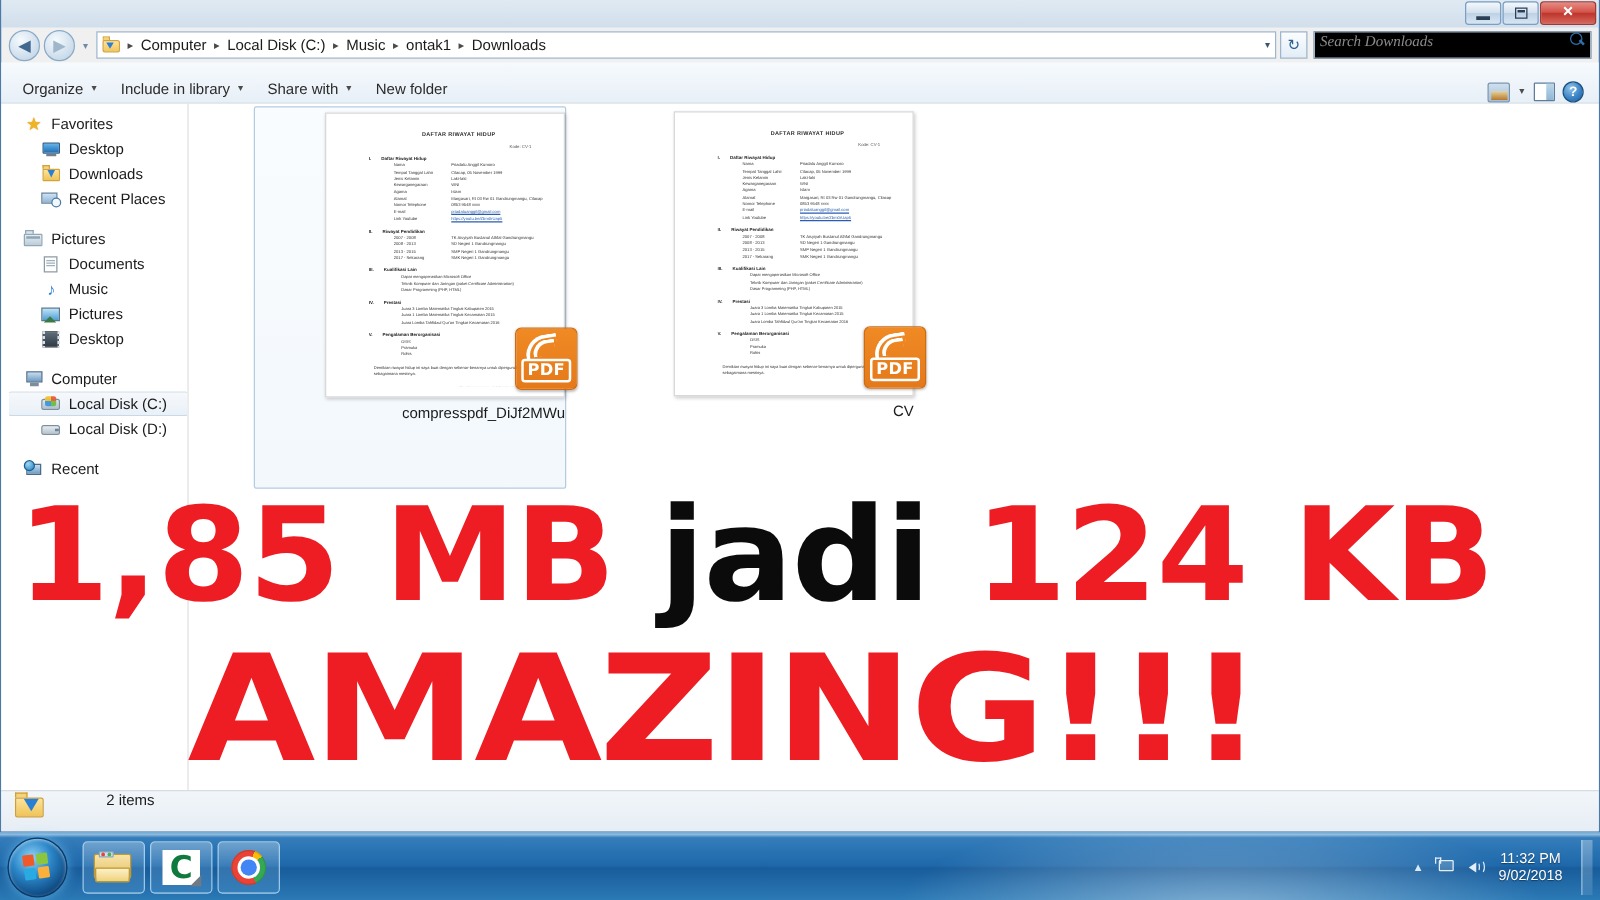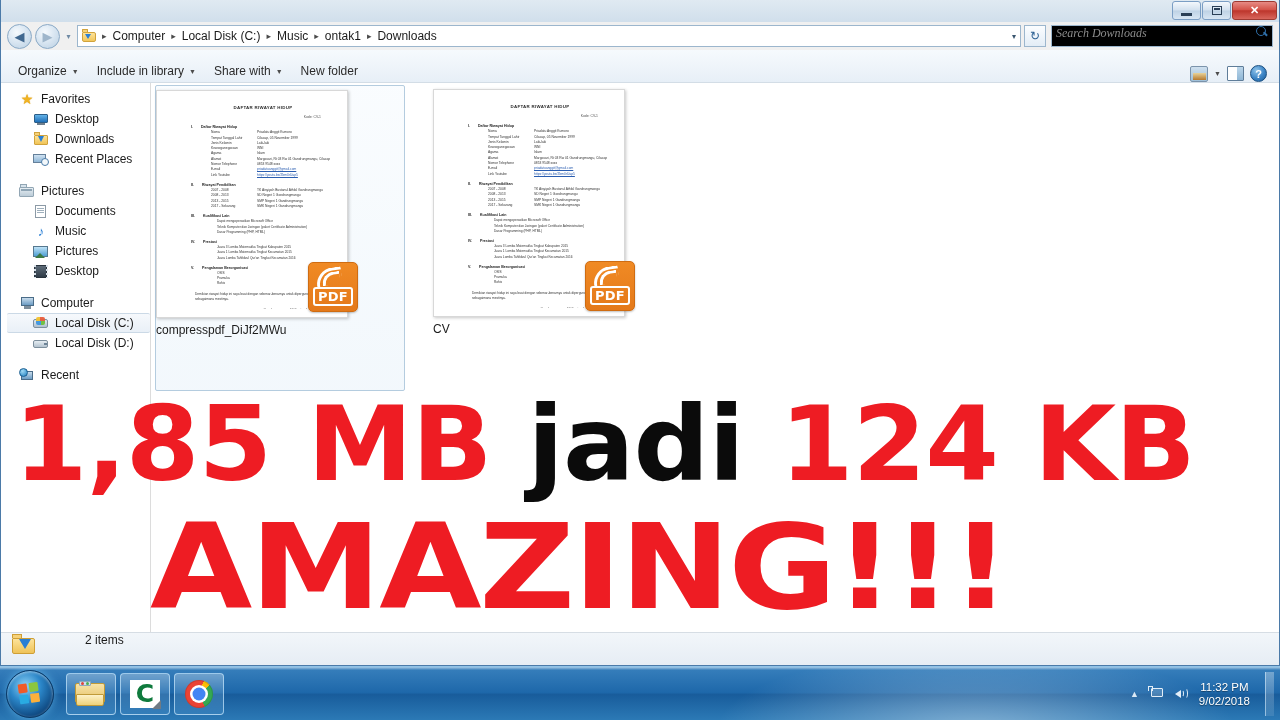--- a/index.html
+++ b/index.html
@@ -330,21 +330,21 @@
   .ico-net .globe {
     position:absolute; left:0px; top:0px; width:9px;height:9px; border-radius:50%;
     background: radial-gradient(circle at 35% 30%, #9fd9f5, #1f7fc0);
     border:1px solid #1a5f92;
   }
 
   
   .filepane { flex: 1; background: #fff; position: relative; padding: 8px 0 0 14px; }
   .fileitem {
     position: absolute; width: 250px; height: 306px;
-    display: flex; flex-direction: column; align-items: flex-start;
+    display: flex; flex-direction: column; align-items: flex-end; margin-left: 48px;
   }
   .fileitem.hovered {
     border: 1px solid #b4ccdf;
     background: linear-gradient(180deg, rgba(245,250,254,.55), rgba(232,242,250,.55));
     border-radius: 2px;
   }
   .thumbwrap {
     position: relative; width: 192px; height: 228px; margin-top: 4px;
   }
   .page {

